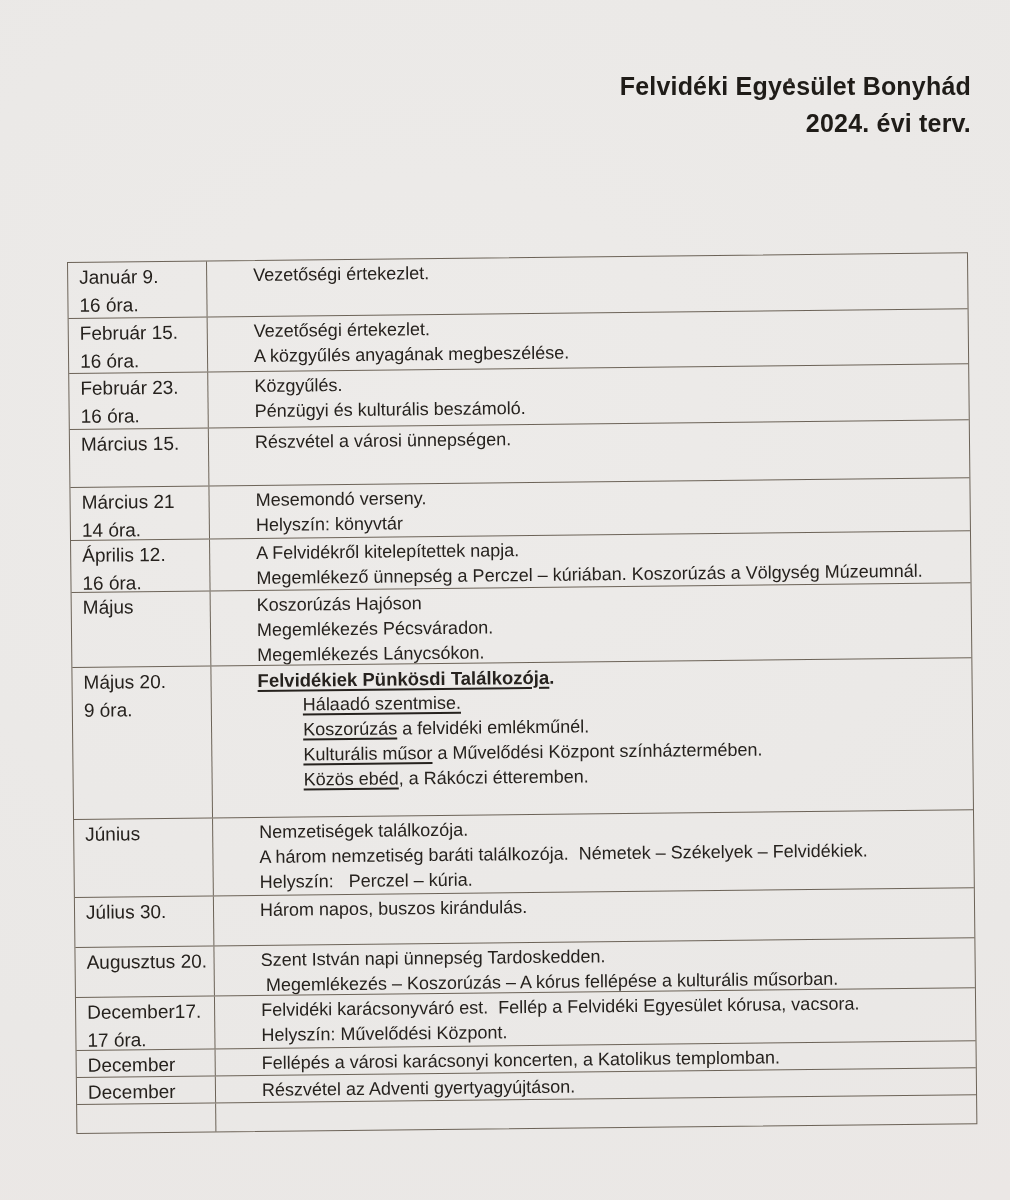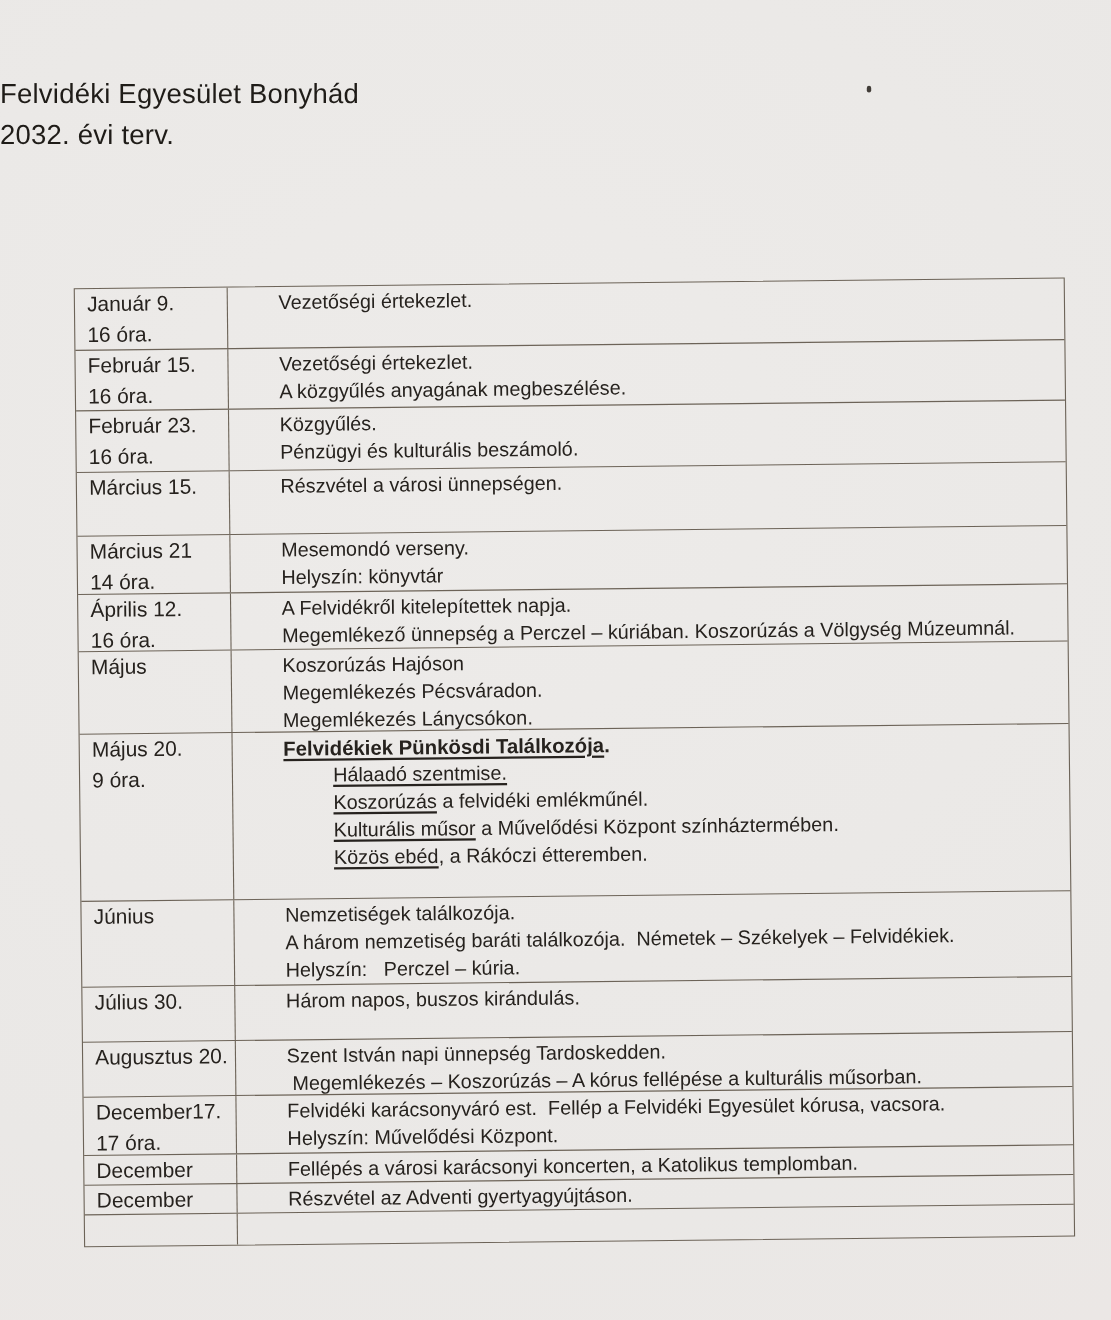--- a/index.html
+++ b/index.html
@@ -13,22 +13,22 @@
     font-family:"Liberation Sans","DejaVu Sans",sans-serif;
     background:#ebe9e7;
   }
   .page{
     position:relative;width:1010px;height:1200px;overflow:hidden;
     background:radial-gradient(130% 95% at 42% 35%, #edebe9 0%, #eae8e6 62%, #ece6e4 100%);
     color:var(--ink);
   }
   .title-block{
     position:absolute;top:68px;left:0;width:930px;
-    text-align:left;font-weight:normal;font-size:25px;line-height:37px;
-    color:#1f1c18;letter-spacing:0.2px;
+    text-align:right;font-weight:bold;font-size:25px;line-height:37px;
+    color:#1f1c18;letter-spacing:0.2px;padding-left:41px;
   }
   .speck{
     position:absolute;left:788px;top:78px;width:4px;height:6px;
     background:#413c37;border-radius:2px;
   }
   .schedule{
     position:absolute;left:67px;top:262px;width:901px;
     border:1.2px solid var(--line);
     transform:rotate(-0.62deg);transform-origin:0 0;
     box-sizing:border-box;
@@ -58,21 +58,21 @@
     text-underline-offset:3px;
     text-decoration-thickness:1.5px;
   }
 </style>
 </head>
 <body>
 
 <div class="page">
   <div class="title-block">
     <div>Felvidéki Egyesület Bonyhád</div>
-    <div>2032. évi terv.</div>
+    <div>2024. évi terv.</div>
   </div>
   <div class="speck"></div>
   <div class="schedule">
       <div class="row" style="height: 56px;">
         <div class="cell date">
           <div class="dline">Január 9.</div>
           <div class="dline">16 óra.</div>
         </div>
         <div class="cell content"><div class="cline">Vezetőségi értekezlet.</div></div>
       </div>

